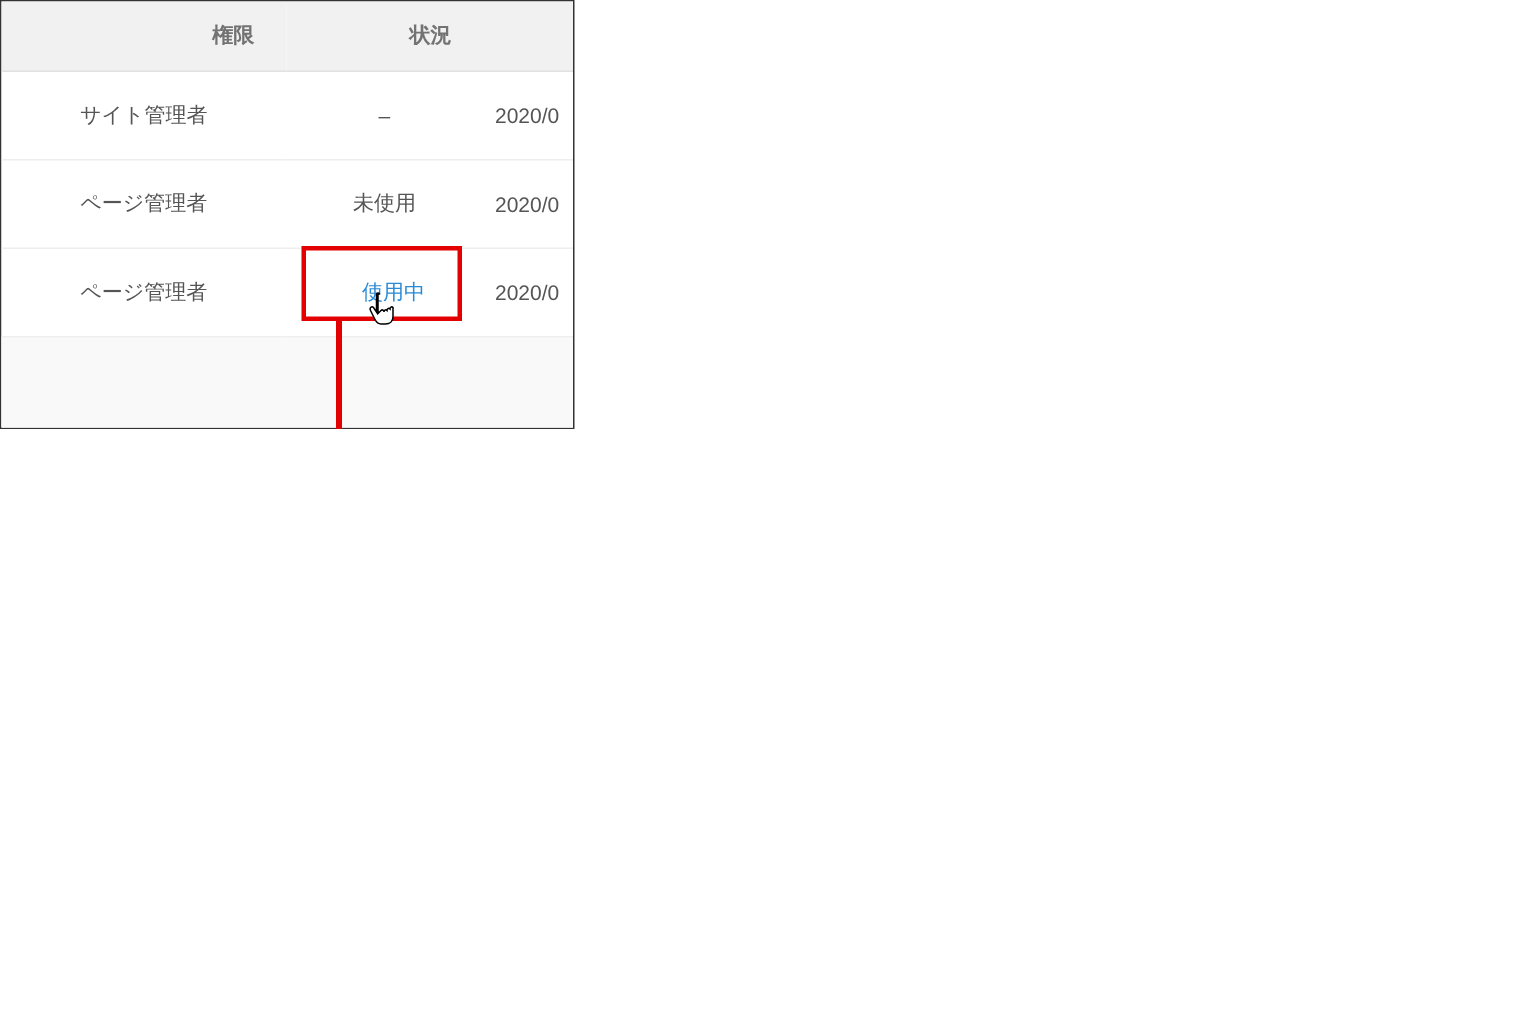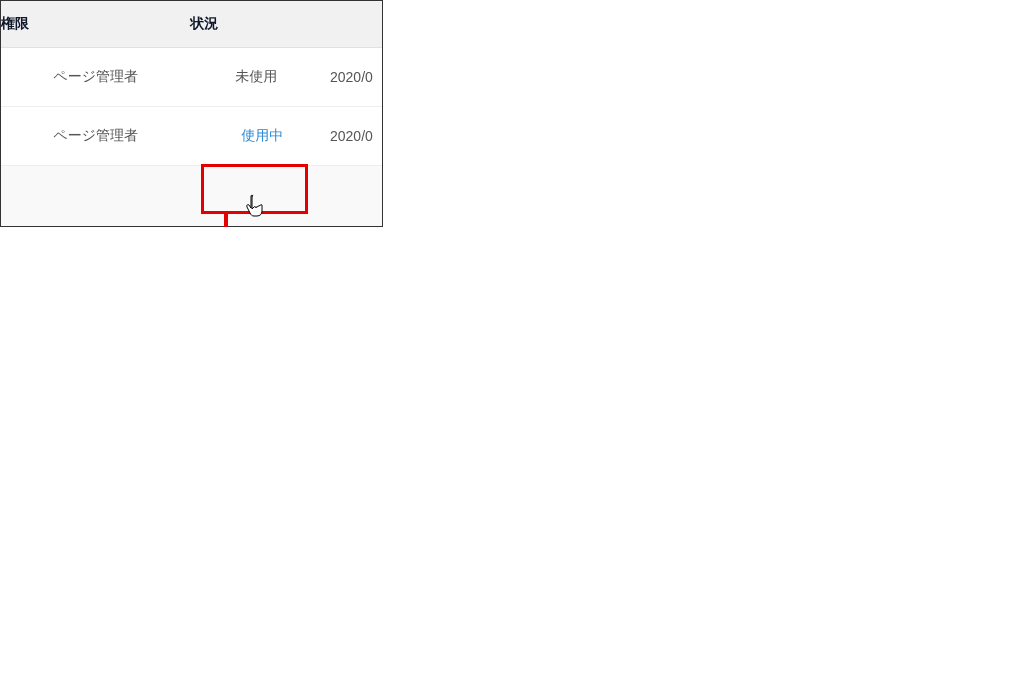--- a/index.html
+++ b/index.html
@@ -18,25 +18,25 @@
     border: 1px solid #333;
     background: #fff;
     position: relative;
   }
   .top-table {
     width: 100%;
     border-collapse: collapse;
   }
   .top-table thead th {
     background: #f1f1f1;
-    color: #0f172a;
+    color: #737373;
     font-weight: 600;
     font-size: 14px;
-    padding: 14px 0;
-    text-align: left;
+    padding: 14px 21px;
+    text-align: right;
     border-bottom: 1px solid #e1e1e1;
   }
   .top-table tbody td {
     padding: 20px 8px;
     text-align: center;
     border-bottom: 1px solid #eee;
     background: #fff;
   }
   .top-table tbody tr:last-child td { border-bottom: none; }
   .link-blue { color: #2a8bd6; text-decoration: none; cursor: pointer; margin-left: 12px; }
@@ -233,20 +233,25 @@
 <div class="top-panel">
   <table class="top-table">
     <thead>
       <tr>
         <th>権限</th>
         <th>状況</th>
         <th style="width:60px"></th>
       </tr>
     </thead>
     <tbody>
+      <tr>
+        <td>サイト管理者</td>
+        <td>–</td>
+        <td style="text-align:left">2020/0</td>
+      </tr>
       <tr>
         <td>ページ管理者</td>
         <td>未使用</td>
         <td style="text-align:left">2020/0</td>
       </tr>
       <tr>
         <td>ページ管理者</td>
         <td><a class="link-blue">使用中</a></td>
         <td style="text-align:left">2020/0</td>
       </tr>

